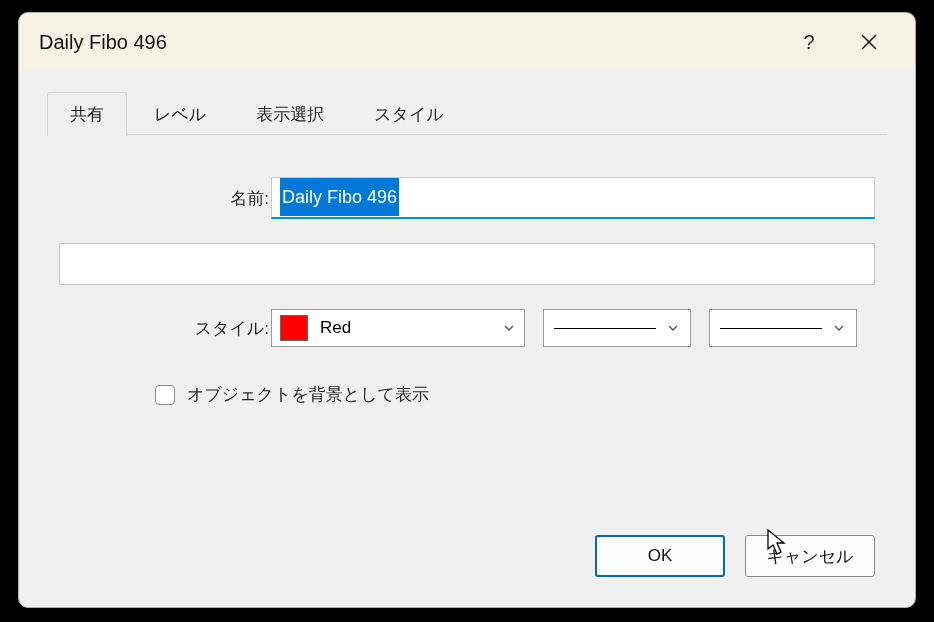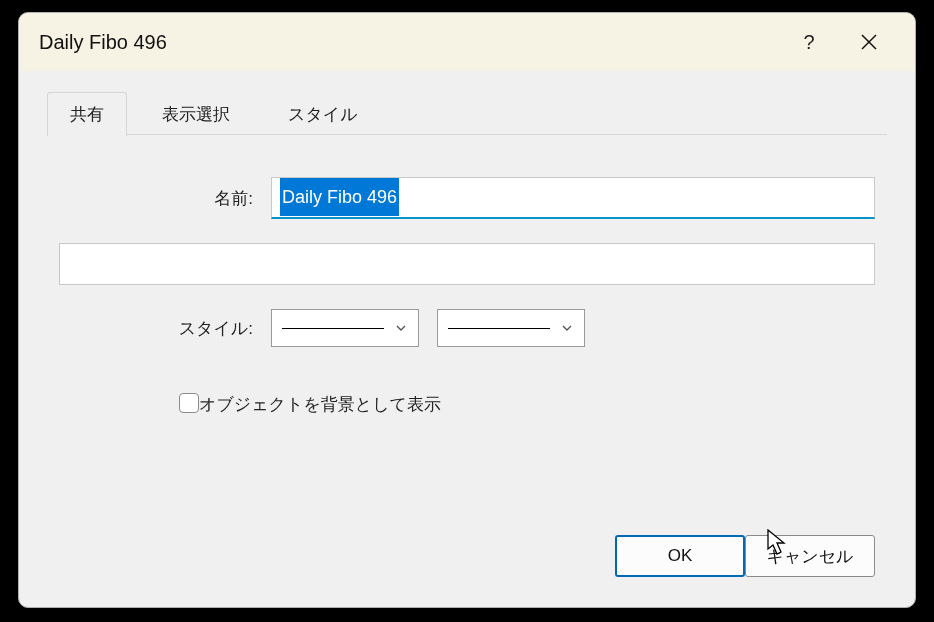--- a/index.html
+++ b/index.html
@@ -48,21 +48,21 @@
     font-size: 20px;
     color: #222;
     cursor: pointer;
   }
   .help-q { font-size: 20px; }
   .close-x svg { width: 16px; height: 16px; }
   .tabstrip {
     display: flex;
     align-items: flex-end;
     padding: 20px 0 0 28px;
-    gap: 12px;
+    gap: 4px;
     position: relative;
   }
   .tab {
     padding: 10px 22px;
     font-size: 17px;
     color: #222;
     background: transparent;
     border: 1px solid transparent;
     border-bottom: none;
     cursor: pointer;
@@ -91,21 +91,21 @@
     position: relative;
   }
   .form-row {
     display: flex;
     align-items: center;
     margin-bottom: 24px;
   }
   .form-label {
     width: 212px;
     text-align: right;
-    padding-right: 18px;
+    padding-right: 2px;
     font-size: 17px;
     color: #222;
   }
   .text-input {
     flex: 1;
     height: 42px;
     border: 1px solid #c8c8c8;
     background: #fff;
     padding: 0 8px;
     font-size: 18px;
@@ -120,21 +120,21 @@
     display: inline-block;
     background: #0078d7;
     color: #fff;
     padding: 0 2px;
     line-height: 38px;
     height: 38px;
   }
   .style-row {
     display: flex;
     align-items: center;
-    margin-bottom: 46px;
+    margin-bottom: 36px;
   }
   .color-select {
     width: 254px;
     height: 38px;
     border: 1px solid #9a9a9a;
     background: #fff;
     display: flex;
     align-items: center;
     padding: 0 8px;
     cursor: pointer;
@@ -166,39 +166,41 @@
     cursor: pointer;
     margin-right: 18px;
   }
   .line-sample {
     flex: 1;
     height: 1px;
     background: #000;
   }
   .check-row {
     display: flex;
-    margin-left: 120px;
+    align-items: center;
+    margin-left: 96px;
     margin-bottom: 30px;
+    gap: 12px;
   }
   .checkbox {
     width: 20px;
     height: 20px;
     border: 1px solid #8c8c8c;
     border-radius: 4px;
     background: #fff;
     cursor: pointer;
   }
   .check-label {
     font-size: 17px;
     color: #222;
   }
   .footer {
     display: flex;
     justify-content: flex-end;
-    gap: 0;
+    gap: 20px;
     padding: 0 40px 30px 40px;
   }
   .dlg-btn {
     min-width: 130px;
     height: 42px;
     border: 1px solid #8a8a8a;
     background: #fcfcfc;
     font-size: 17px;
     color: #111;
     display: flex;
@@ -230,20 +232,21 @@
     <div class="titlebar-btn close-x">
       <svg viewBox="0 0 16 16">
         <line x1="1" y1="1" x2="15" y2="15" stroke="#111" stroke-width="1.5"></line>
         <line x1="15" y1="1" x2="1" y2="15" stroke="#111" stroke-width="1.5"></line>
       </svg>
     </div>
   </div>
 
   <div class="tabstrip">
     <div class="tab active"><span>共有</span></div>
+    <div class="tab"><span>レベル</span></div>
     <div class="tab"><span>表示選択</span></div>
     <div class="tab"><span>スタイル</span></div>
     <div class="tab-underline"></div>
   </div>
 
   <div class="content">
 
     <div class="form-row">
       <div class="form-label">名前:</div>
       <div class="text-input focused">
@@ -253,20 +256,27 @@
 
     <div class="form-row">
       <div class="text-input">
         <span></span>
       </div>
     </div>
 
     <div class="style-row">
       <div class="form-label">スタイル:</div>
 
+      <div class="color-select">
+        <div class="color-swatch"></div>
+        <div class="color-name">Red</div>
+        <svg class="chev" viewBox="0 0 14 14">
+          <polyline points="3,5 7,9 11,5" fill="none" stroke="#555" stroke-width="1.4"></polyline>
+        </svg>
+      </div>
 
       <div class="line-select">
         <div class="line-sample"></div>
         <svg class="chev" viewBox="0 0 14 14" style="margin-left:10px">
           <polyline points="3,5 7,9 11,5" fill="none" stroke="#555" stroke-width="1.4"></polyline>
         </svg>
       </div>
 
       <div class="line-select">
         <div class="line-sample"></div>

